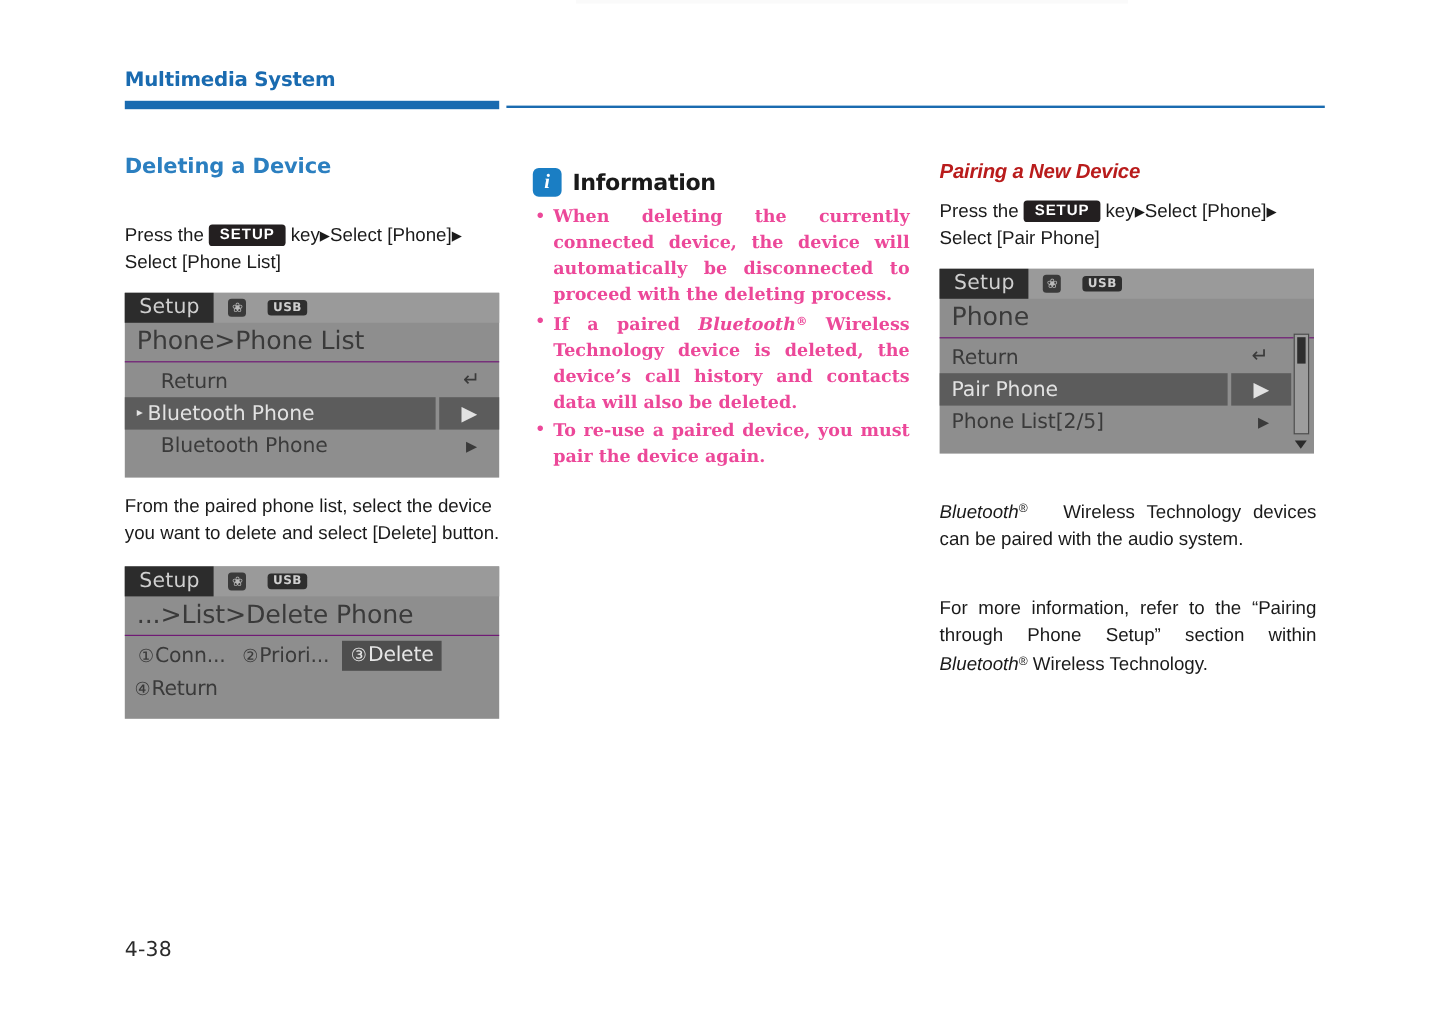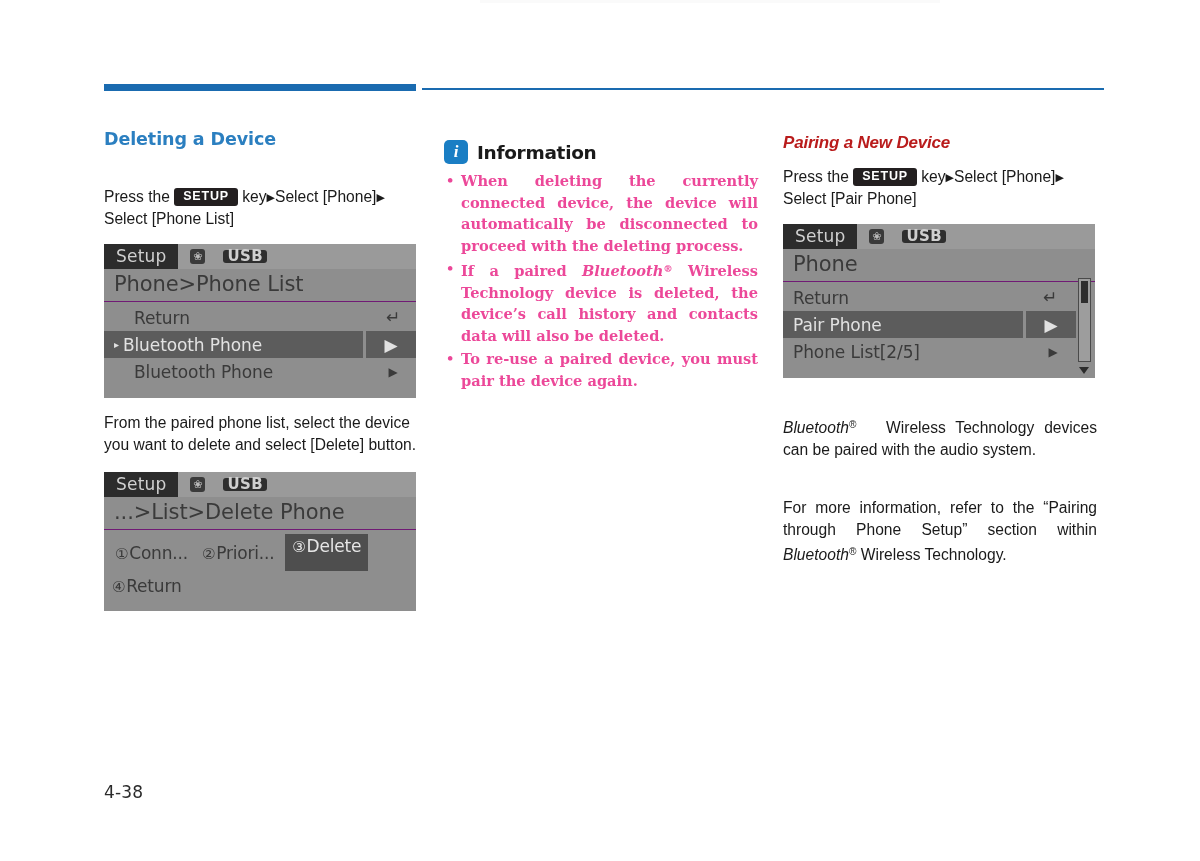--- a/index.html
+++ b/index.html
@@ -213,21 +213,21 @@
     font-size: 11px;
     display: flex;
     align-items: center;
     justify-content: center;
     line-height: 15px;
   }
   .ic-usb {
     margin-left: 18px;
     background: #2e2e2e;
     color: #cfcfcf;
-    font-size: 15px;
+    font-size: 10px;
     font-weight: bold;
     letter-spacing: 0.4px;
     padding: 2px 4px 2px 4px;
     border-radius: 3px;
     line-height: 9px;
   }
   .screen .breadcrumb {
     font-size: 21px;
     color: #3a3a3a;
     padding: 3px 10px 5px 10px;
@@ -300,21 +300,21 @@
     gap: 8px;
     letter-spacing: -0.2px;
   }
   .screen .btnrow .btn-item {
     white-space: nowrap;
     padding: 1px 3px;
   }
   .screen .btnrow .btn-item.active {
     background: #4e4e4e;
     color: #e6e6e6;
-    padding: 2px 7px 15px 7px;
+    padding: 2px 7px 3px 7px;
   }
   .screen .btnrow2 {
     font-size: 17px;
     color: #3a3a3a;
     padding: 3px 8px 6px 8px;
     letter-spacing: -0.2px;
   }
   .circ-num { font-size: 15px; margin-right: 1px; }
 
   
@@ -374,20 +374,21 @@
     height: 3px;
     background: #fafafa;
   }
 </style>
 </head>
 <body>
 
 <div id="scan-edge"></div>
 
 <div id="page-header">
+  <div class="chapter-title">Multimedia System</div>
   <div class="rule-wrap">
     <div class="rule-thick"></div>
     <div class="rule-thin"></div>
   </div>
 </div>
 
 <div class="column" id="col-left">
 
   <h2 class="section-heading">Deleting a Device</h2>
 

